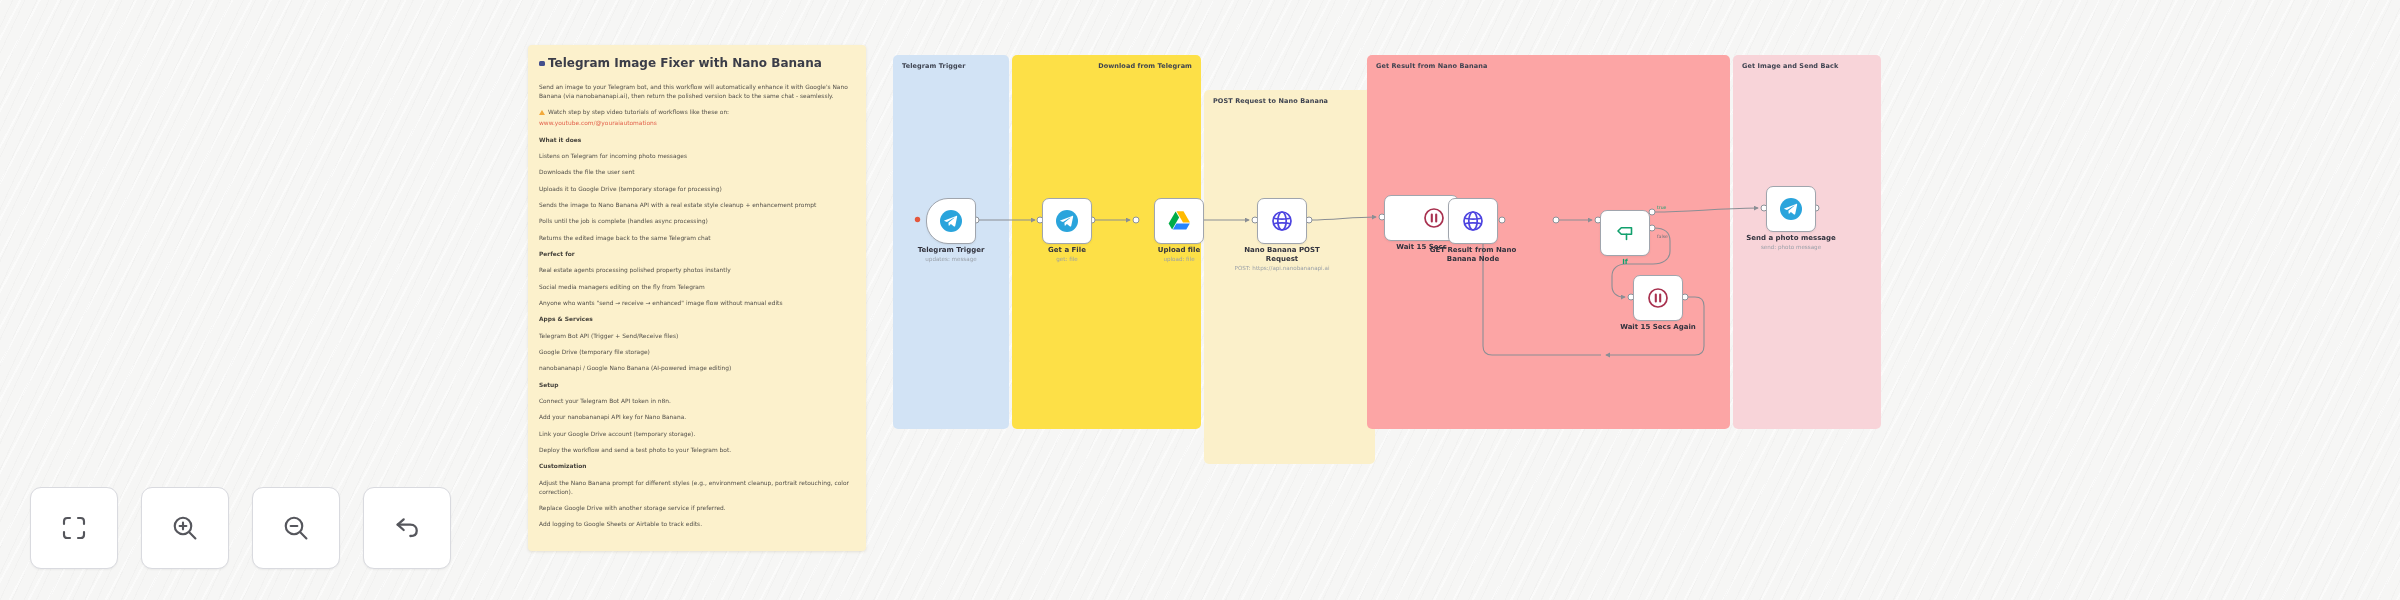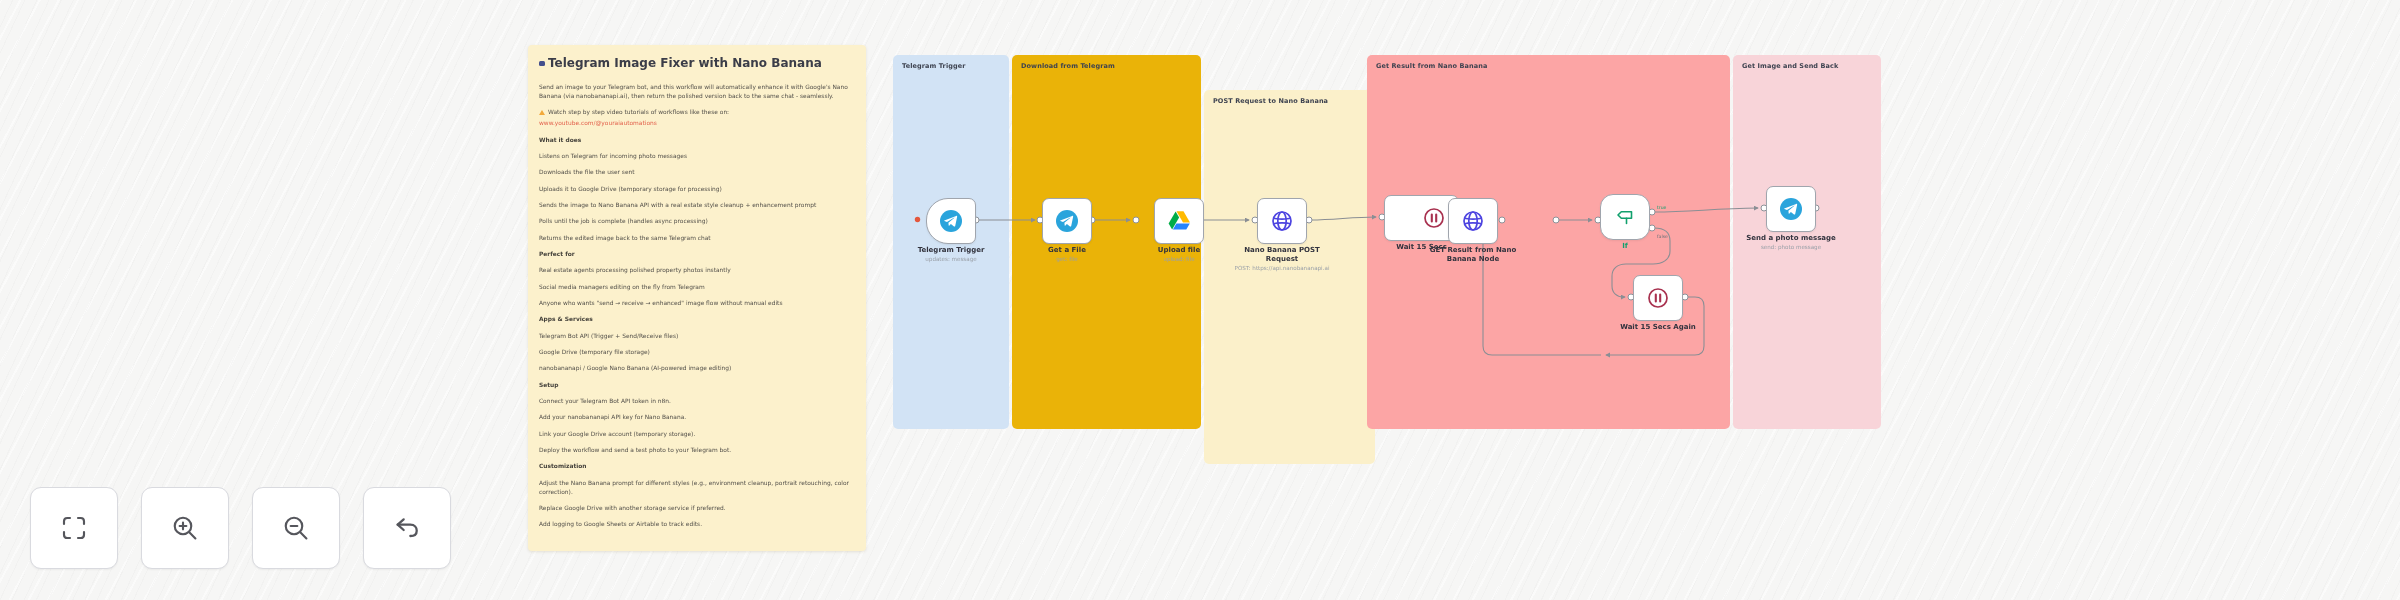--- a/index.html
+++ b/index.html
@@ -12,21 +12,21 @@
     content:"";position:absolute;inset:0;z-index:0;pointer-events:none;
     background:
       repeating-linear-gradient(115deg, rgba(160,160,160,0.05) 0 1px, transparent 1px 11px),
       repeating-linear-gradient(118deg, rgba(255,255,255,0.5) 0 2px, transparent 2px 17px);
   }
 
   
   .zone{position:absolute;top:55px;height:374px;border-radius:5px;z-index:1;}
   .zone-label{padding:7px 9px 0 9px;font-size:6.5px;font-weight:600;color:#3e4350;letter-spacing:0.1px;}
   .z1{left:893px;width:116px;background:#d2e3f5;}
-  .z2{left:1012px;width:189px;background:#eab308;}
+  .z2{left:1012px;width:189px;background:#fde047;text-align:right;}
   .z3{left:1204px;width:171px;background:#fbf0ca;margin-top:35px;}
   .z4{left:1367px;width:363px;background:#fca5a5;}
   .z5{left:1733px;width:148px;background:#f8d4d9;}
 
   
   #wires{position:absolute;left:0;top:0;z-index:2;}
 
   
   .node{position:absolute;width:48px;height:44px;background:#ffffff;border:1.5px solid #a0a5ad;
         border-radius:7px;z-index:3;display:flex;align-items:center;justify-content:center;
@@ -185,21 +185,21 @@
     <circle cx="12" cy="12" r="9"></circle>
     <ellipse cx="12" cy="12" rx="4.2" ry="9"></ellipse>
     <path d="M3.6,9 C6.5,10.4 17.5,10.4 20.4,9"></path>
     <path d="M3.6,15 C6.5,13.6 17.5,13.6 20.4,15"></path>
   </svg>
   <div class="node-label">
     <span>GET Result from Nano Banana Node</span>
   </div>
 </div>
 
-<div class="node" style="left:1600px;top:194px;border-radius:13px;">
+<div class="node" style="left:1600px;top:210px;">
   <svg class="nico" viewBox="0 0 24 24" fill="none" stroke="#11a06d" stroke-width="1.6" stroke-linejoin="round">
     <path d="M18.5,6.8 H8.3 L5,10 L8.3,13.2 H18.5 Z"></path>
     <path d="M13.5,13.2 V18.5" stroke-linecap="round"></path>
   </svg>
   <div class="node-label if-label">
     <span>If</span>
   </div>
 </div>
 
 <div class="node" style="left:1633px;top:275px;">

